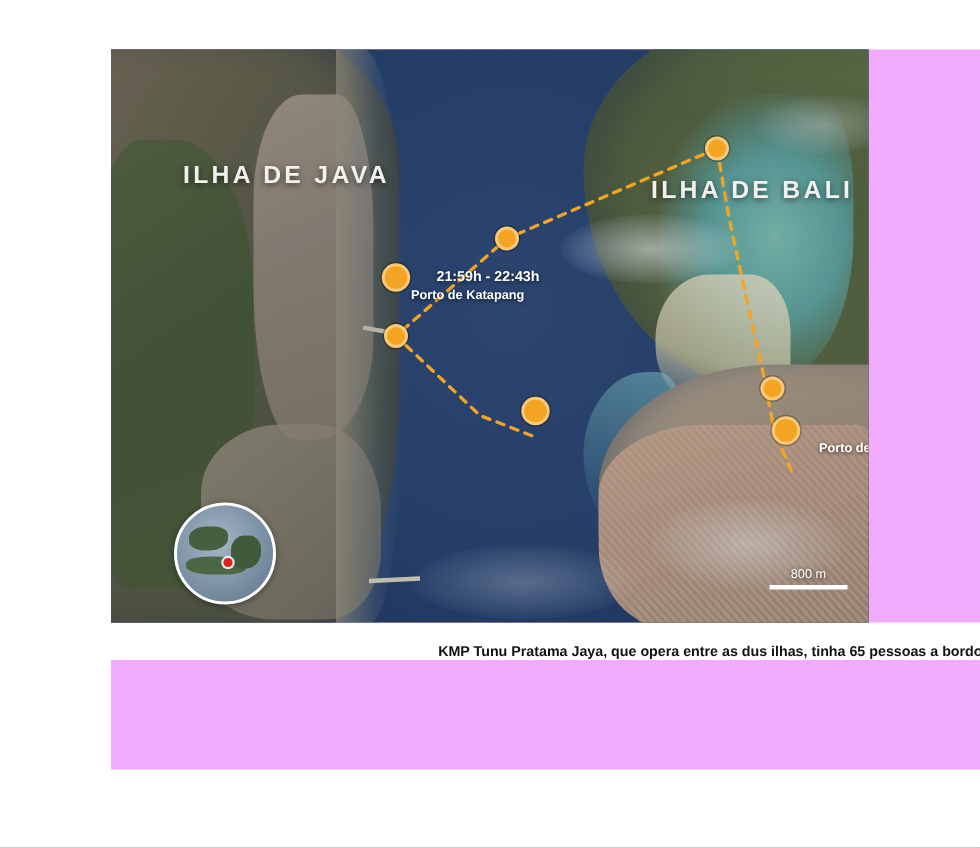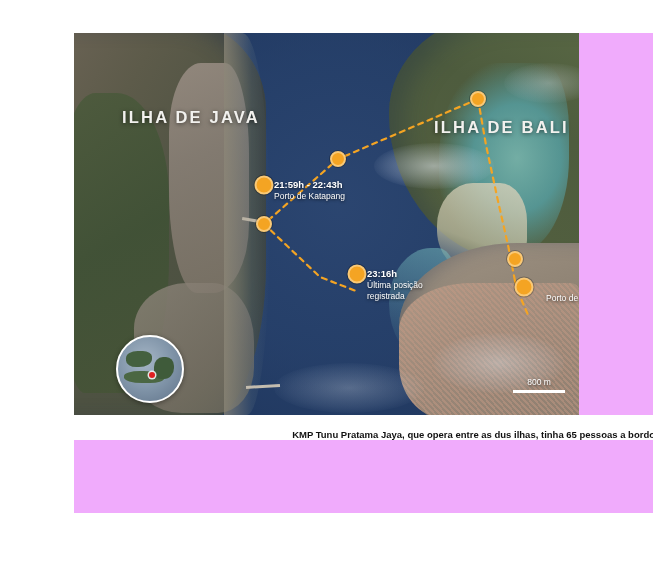--- a/index.html
+++ b/index.html
@@ -178,24 +178,25 @@
   .anno {
     position: absolute;
     color: #ffffff;
     text-shadow: 0 1px 3px rgba(0,0,0,.7);
     line-height: 1.25;
     white-space: nowrap;
   }
   .anno .time {
     font-size: 9.5px;
     font-weight: 700;
+    padding-left: 17px;
   }
   .anno .place {
     font-size: 8.5px;
-    font-weight: 400;
+    font-weight: 700;
   }
   .scalebar {
     position: absolute;
     right: 14px; bottom: 22px;
     color: #fff;
     font-size: 8.5px;
     text-align: center;
     text-shadow: 0 1px 3px rgba(0,0,0,.7);
   }
   .scalebar .bar {
@@ -322,25 +323,20 @@
     <div class="dot" style="left:190px; top:191px;"></div>
     <div class="dot big" style="left:283px; top:241px;"></div>
     <div class="dot" style="left:441px; top:226px;"></div>
     <div class="dot big" style="left:450px; top:254px;"></div>
 
     <div class="anno" style="left:200px; top:146px;">
       <div class="time">21:59h - 22:43h</div>
       <div class="place">Porto de Katapang</div>
     </div>
 
-    <div class="anno" style="left:293px; top:235px;">
-      <div class="time">23:16h</div>
-      <div class="place">Última posição</div>
-      <div class="place">registrada</div>
-    </div>
 
     <div class="anno" style="left:472px; top:248px;text-align:right;">
       <div class="time">20:59h*</div>
       <div class="place">Porto de Gilimanuk</div>
     </div>
 
     <div class="scalebar">
       <div>800 m</div>
       <div class="bar"></div>
     </div>

